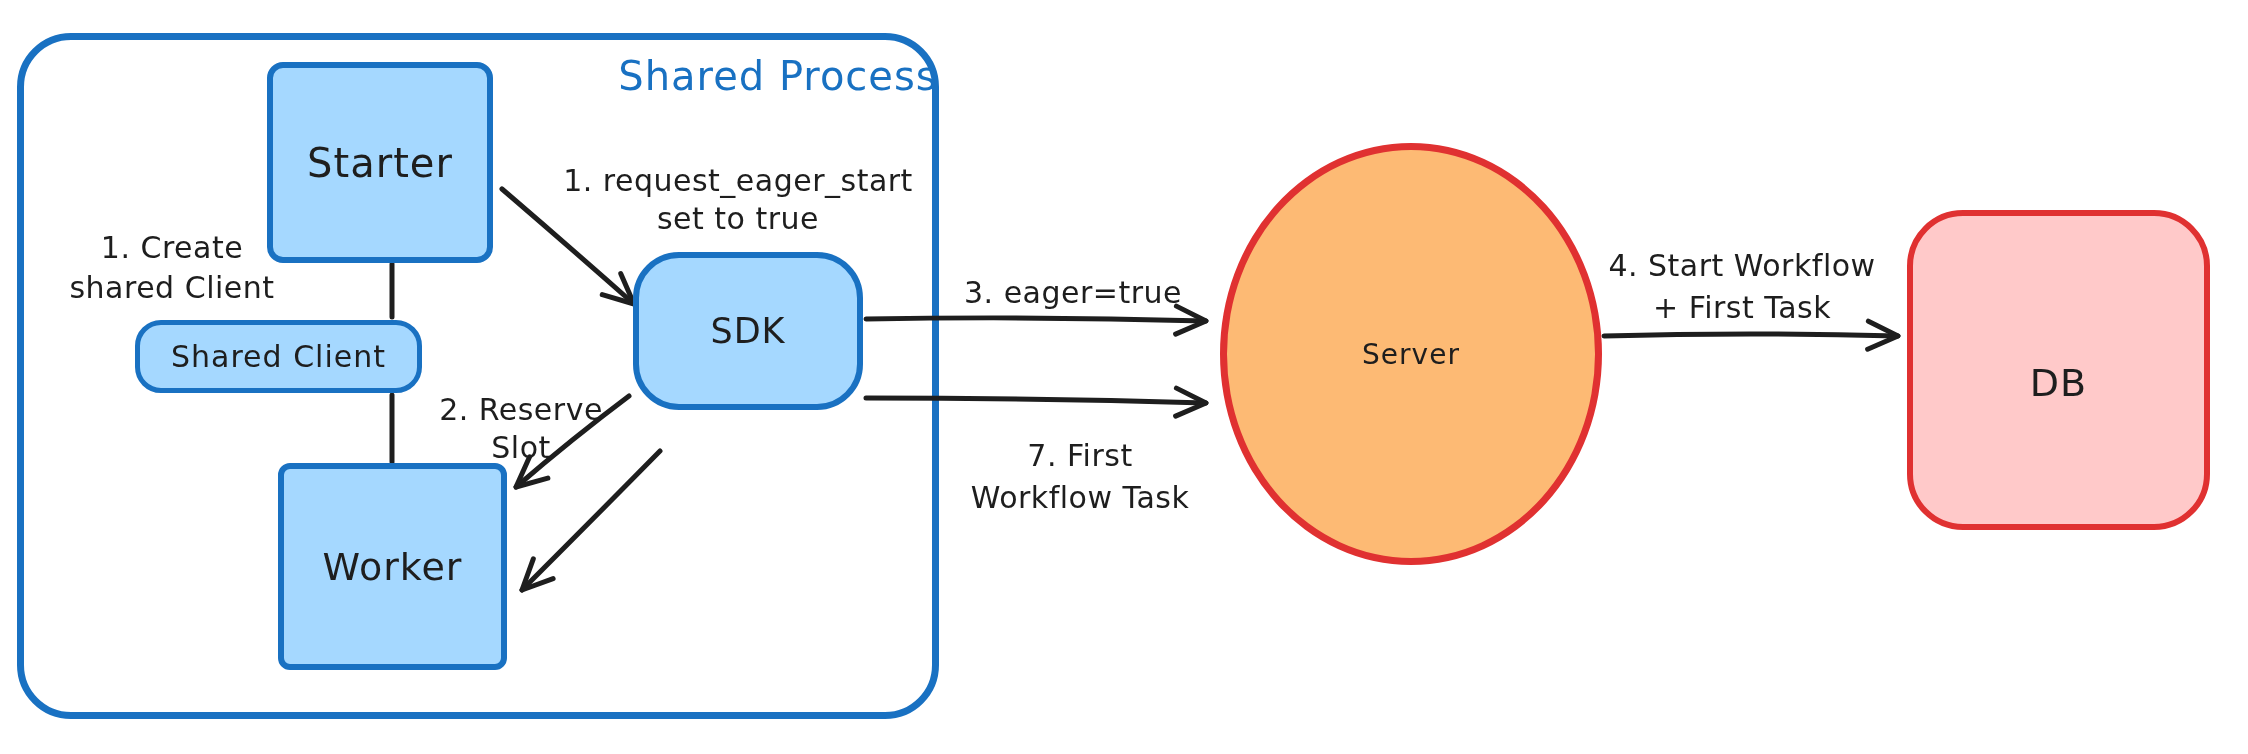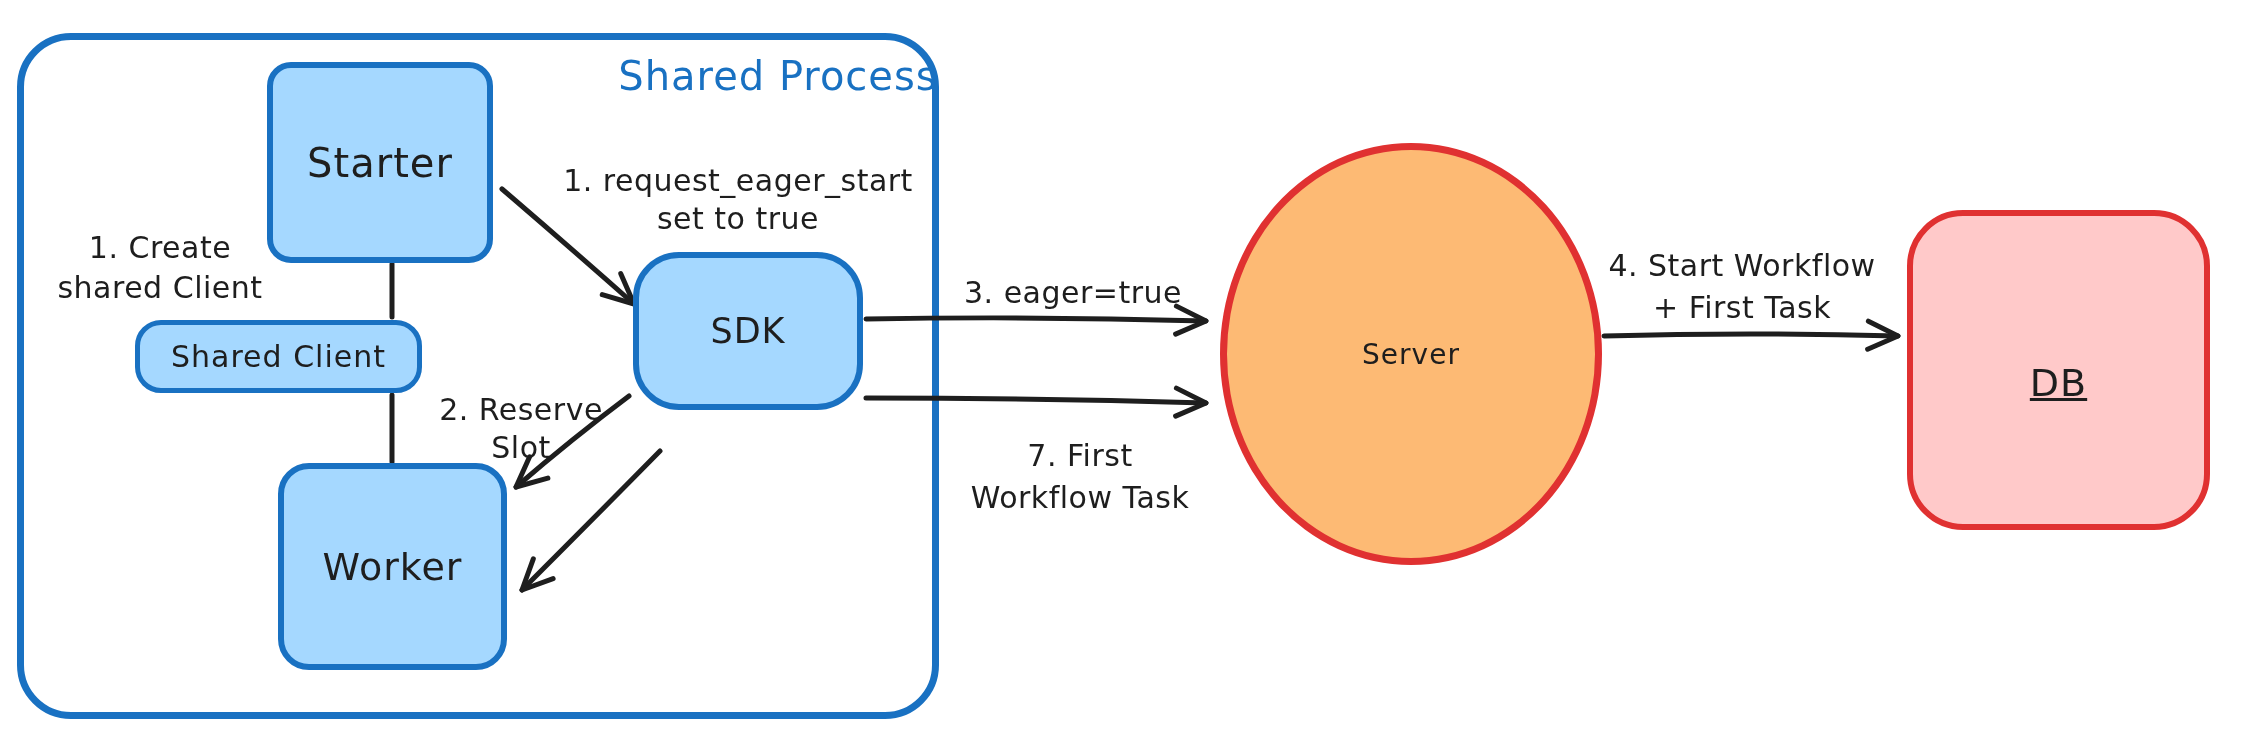--- a/index.html
+++ b/index.html
@@ -36,51 +36,50 @@
     position: absolute;
     display: flex;
     align-items: center;
     justify-content: center;
     box-sizing: border-box;
     background: #a5d8ff;
     border: 6px solid #1971c2;
     white-space: nowrap;
     letter-spacing: 1px;
   }
-  #node-starter { left: 267px; top: 62px;  width: 226px; height: 201px; border-radius: 24px; font-size: 40px; }
+  #node-starter { left: 267px; top: 62px;  width: 226px; height: 201px; border-radius: 16px; font-size: 40px; }
   #node-shared-client { left: 135px; top: 320px; width: 287px; height: 73px; border-radius: 26px; font-size: 30px; border-width: 5px; }
-  #node-worker  { left: 278px; top: 463px; width: 229px; height: 207px; border-radius: 31px; font-size: 38px; }
+  #node-worker  { left: 278px; top: 463px; width: 229px; height: 207px; border-radius: 12px; font-size: 38px; }
   #node-sdk     { left: 633px; top: 252px; width: 230px; height: 158px; border-radius: 46px; font-size: 35px; }
   #node-server  {
     left: 1220px; top: 143px; width: 382px; height: 422px;
     border-radius: 50%;
     background: #fdba74; border: 7px solid #e03131;
     font-size: 28px;
   }
   #node-db {
     left: 1907px; top: 210px; width: 303px; height: 320px;
     border-radius: 56px;
     background: #ffc9c9; border: 6px solid #e03131;
     font-size: 38px;
     padding-top: 26px;
-    text-decoration: underline;
   }
   
   .note {
     position: absolute;
     transform: translate(-50%, -50%);
     text-align: center;
     font-size: 30px;
     line-height: 40px;
     white-space: nowrap;
     letter-spacing: 0.5px;
     margin-top: 11px;
   }
   .note span { display: block; }
-  #note-create-shared-client { left: 160px;  top: 257px; }
+  #note-create-shared-client { left: 172px;  top: 257px; }
   #note-request-eager-start  { left: 738px;  top: 189px; line-height: 38px; }
   #note-reserve-slot         { left: 521px;  top: 418px; line-height: 38px; }
   #note-eager-true           { left: 1073px; top: 282px; }
   #note-first-workflow-task  { left: 1080px; top: 466px; line-height: 42px; }
   #note-dispatch-task        { left: 758px;  top: 550px; }
   #note-start-workflow       { left: 1742px; top: 276px; line-height: 42px; }
   
   svg.overlay {
     position: absolute;
     left: 0; top: 0;

